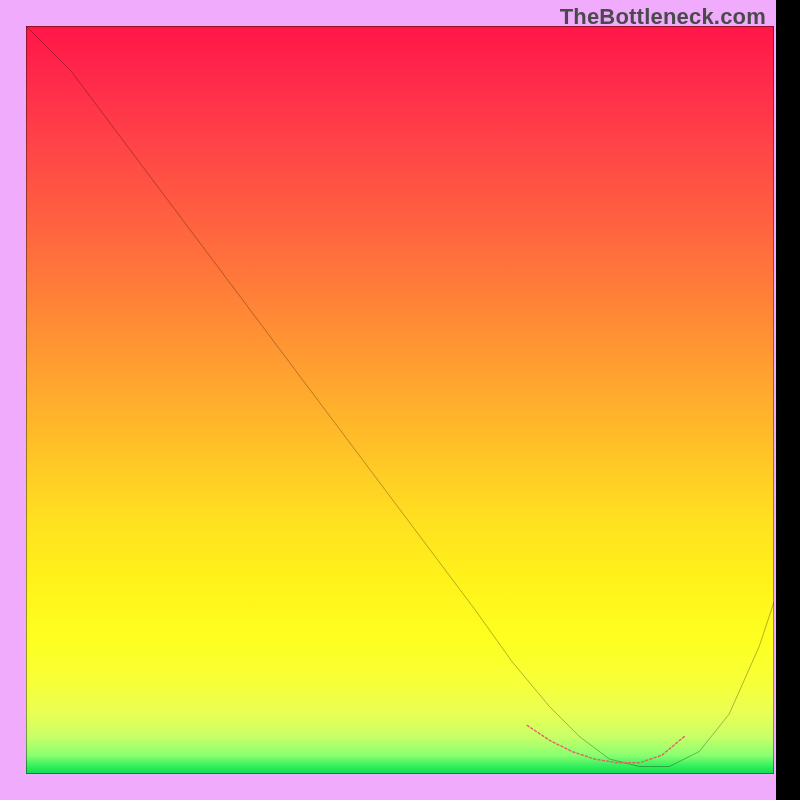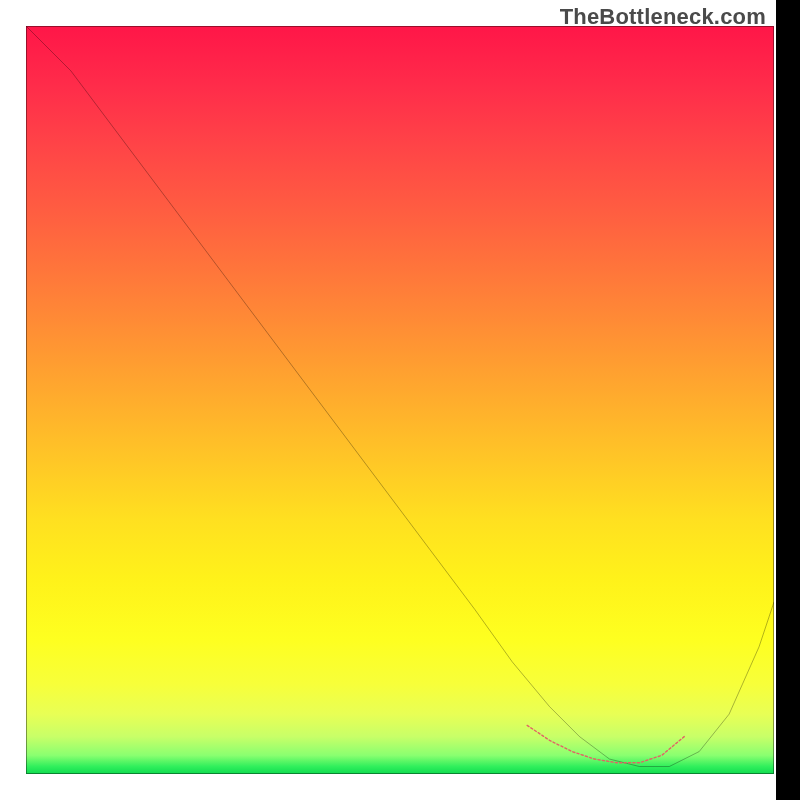--- a/index.html
+++ b/index.html
@@ -8,21 +8,21 @@
     width: 800px;
     height: 800px;
     background: #000000;
     overflow: hidden;
     font-family: Arial, Helvetica, sans-serif;
   }
   .canvas {
     position: relative;
     width: 776px;
     height: 800px;
-    background: #ffffff;
+    background: #f0abfc;
   }
   .watermark {
     position: absolute;
     top: 4px;
     right: 10px;
     color: #4a4a4a;
     font-size: 22px;
     font-weight: 600;
     letter-spacing: 0.2px;
     z-index: 5;

